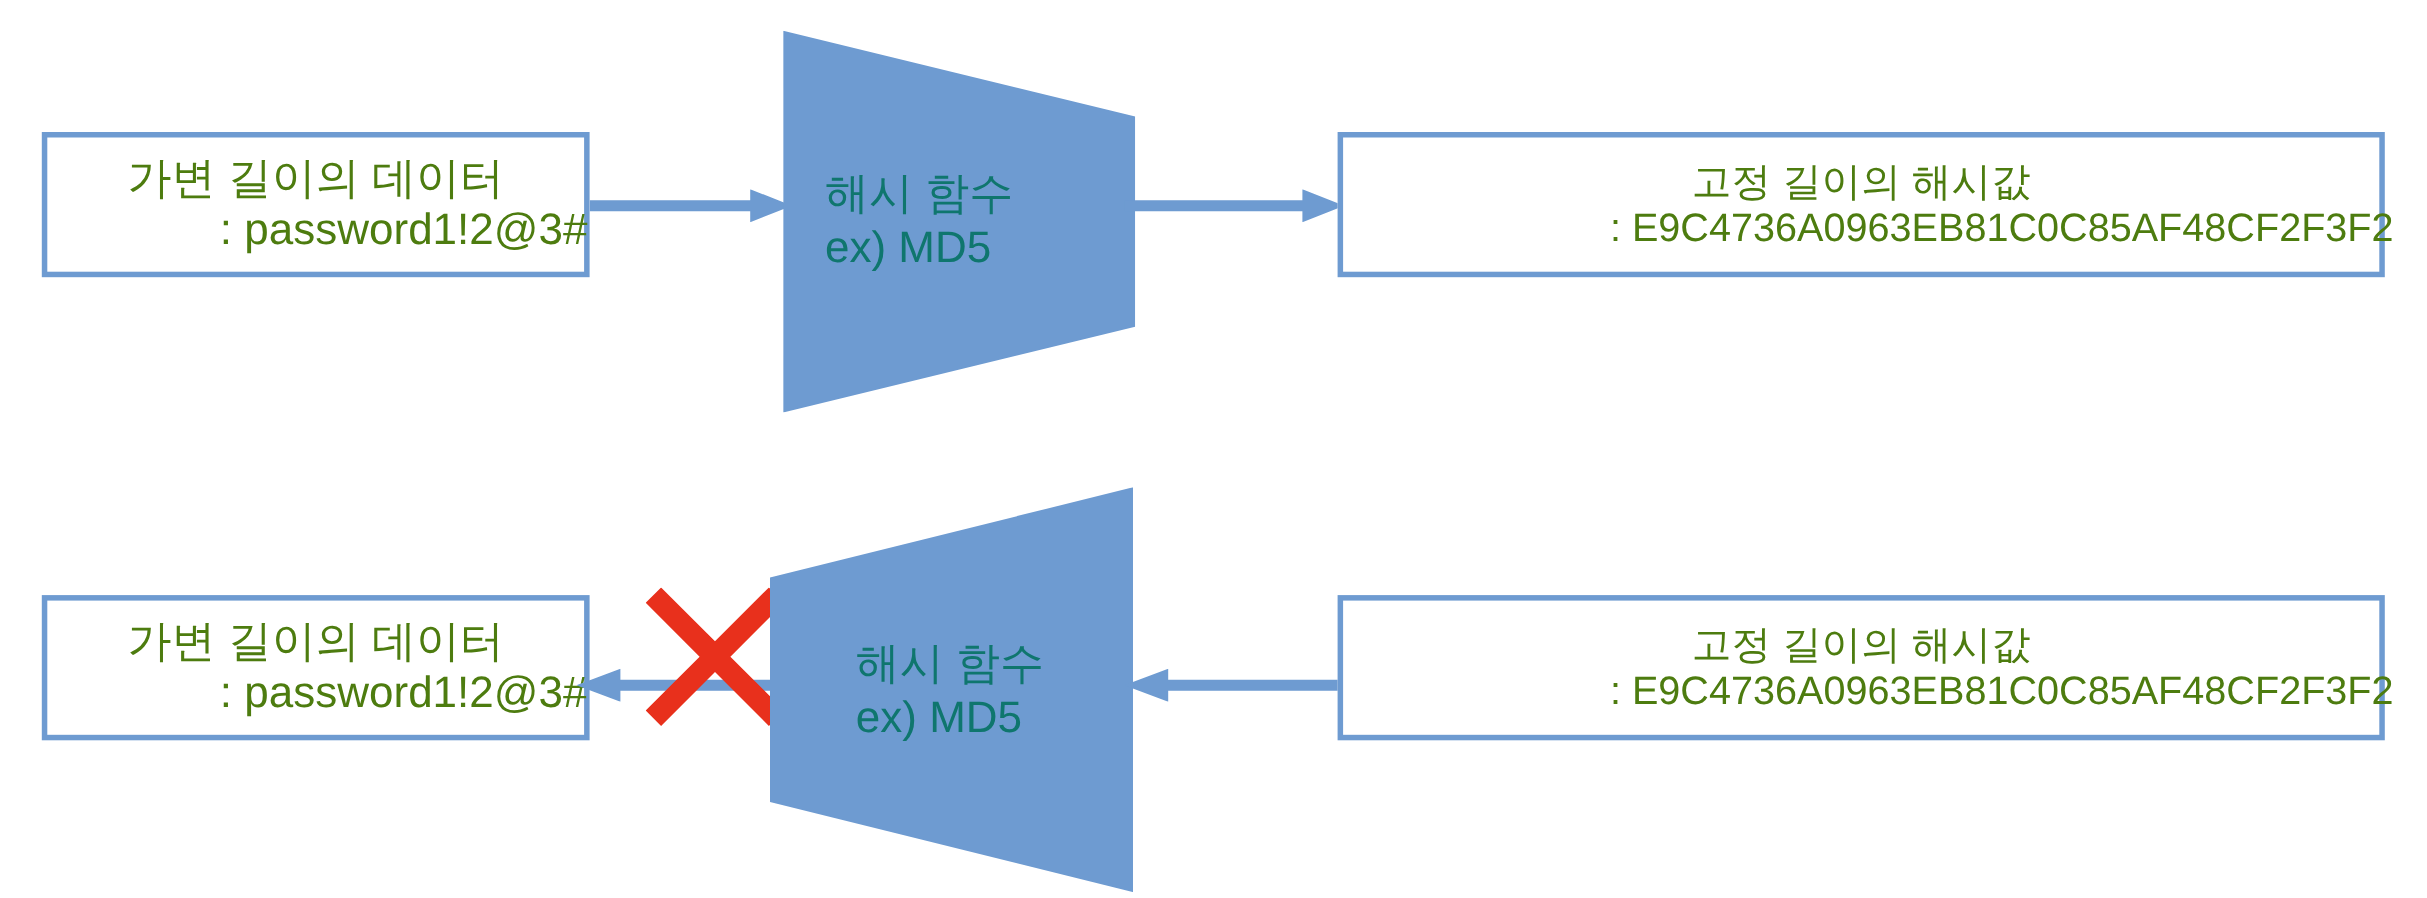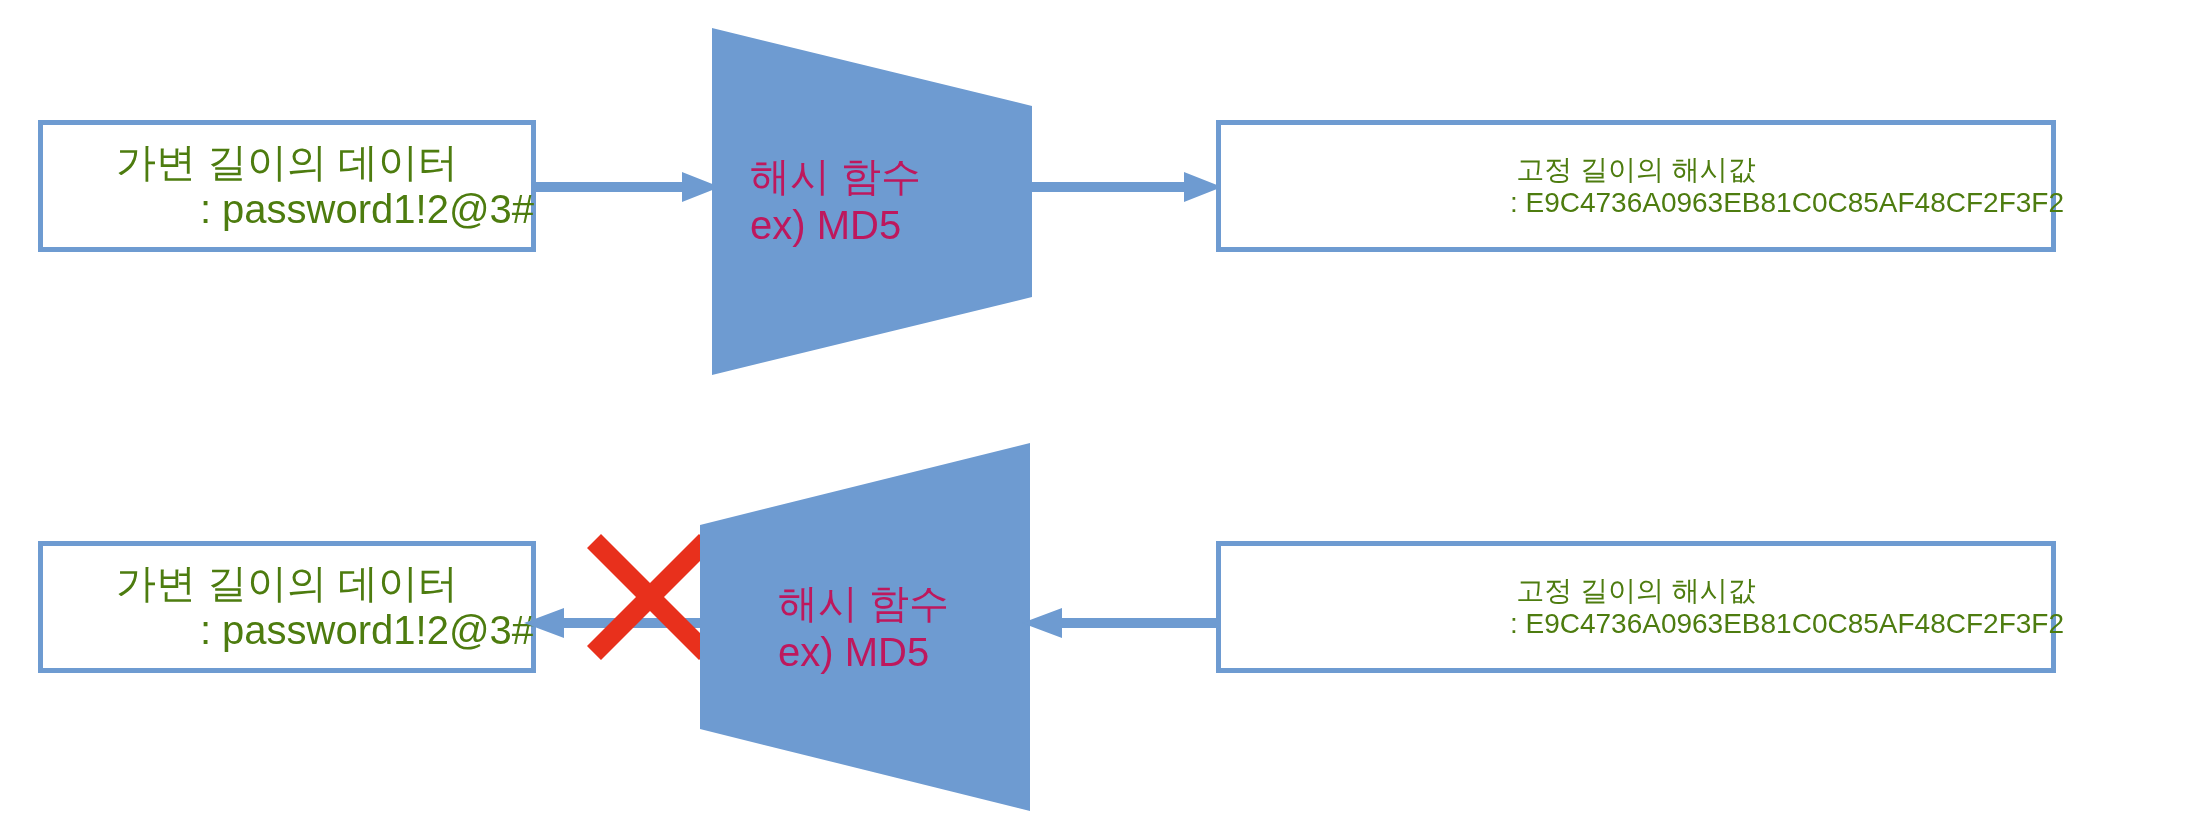--- a/index.html
+++ b/index.html
@@ -46,42 +46,42 @@
     height: 132px;
     font-size: 40px;
   }
   .box-data .line-value { padding-left: 6px; }
   #box-data-top    { top: 120px; }
   #box-data-bottom { top: 541px; }
 
   
   .box-hash {
     left: 1216px;
-    width: 840px;
+    width: 952px;
     height: 132px;
-    font-size: 28px;
+    font-size: 36px;
   }
   .box-hash .line-value { padding-left: 26px; }
   #box-hash-top    { top: 120px; }
   #box-hash-bottom { top: 541px; }
 
   
   .trapezoid {
     position: absolute;
   }
   .trapezoid svg {
     position: absolute;
     inset: 0;
     width: 100%;
     height: 100%;
     display: block;
   }
   .trap-label {
     position: absolute;
-    color: #be185d;
+    color: #0f766e;
     font-size: 40px;
     line-height: 1.22;
     white-space: nowrap;
     text-align: left;
   }
   .trap-label .line { display: block; }
 
   #trap-top {
     left: 712px;
     top: 28px;

